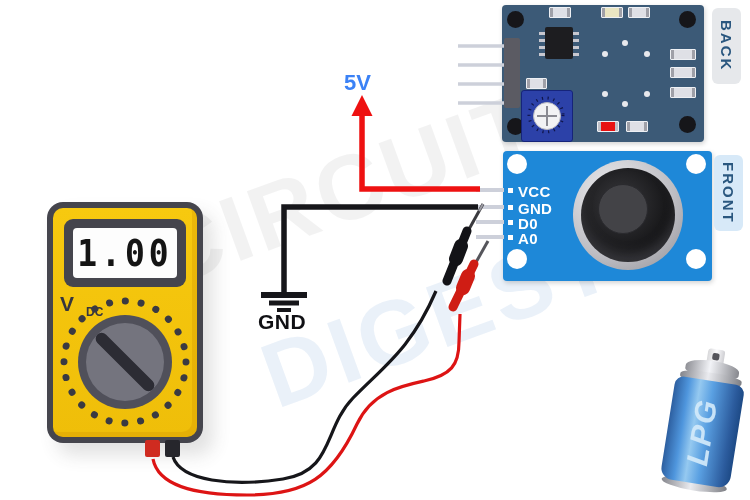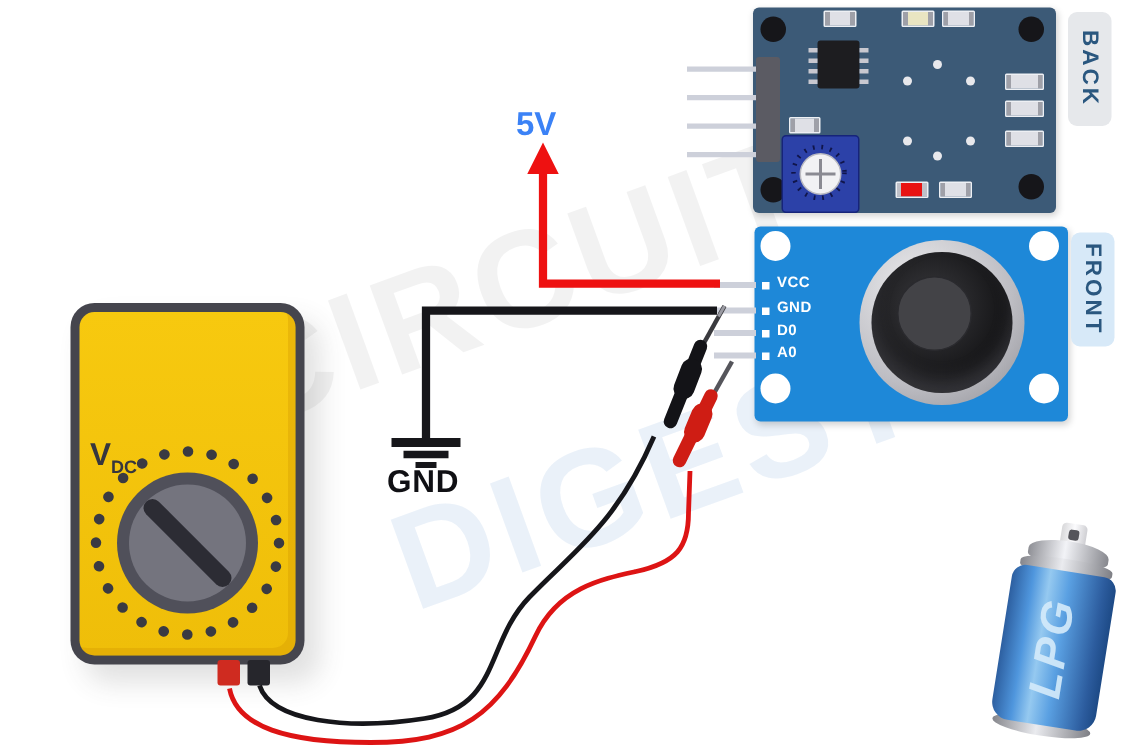--- a/index.html
+++ b/index.html
@@ -16,21 +16,21 @@
   .mm{position:absolute;left:47px;top:202px;width:156px;height:241px;background:#45454d;
       border-radius:16px;z-index:4;box-shadow:10px 12px 18px rgba(70,70,70,0.16);}
   .mm-face{position:absolute;inset:6px;background:linear-gradient(180deg,#f7c90f,#efbe09);
       border-radius:10px;box-shadow:inset -5px -5px 0 rgba(205,145,0,0.30);}
   .mm-bezel{position:absolute;left:11px;top:11px;width:122px;height:68px;background:#45454d;border-radius:9px;}
   .mm-screen{position:absolute;inset:9px;background:#fdfdfd;border-radius:4px;
       display:flex;align-items:center;justify-content:center;}
   .mm-digits{font-family:"DejaVu Sans Mono",monospace;font-weight:bold;font-size:33px;
       color:#141414;letter-spacing:4px;transform:scaleY(1.12);}
   .mm-vdc{position:absolute;left:7px;top:84px;font-weight:bold;font-size:21px;color:#36363e;}
-  .mm-vdc sub{font-size:12px;font-weight:bold;}
+  .mm-vdc sub{font-size:12px;font-weight:bold;margin-left:12px;}
   .mm-dots{position:absolute;left:8px;top:90px;width:140px;height:140px;}
   .mm-dial{position:absolute;left:31px;top:113px;width:94px;height:94px;border-radius:50%;
       background:#50505a;}
   .mm-dial-inner{position:absolute;inset:8px;border-radius:50%;background:#74747e;}
   .mm-pointer{position:absolute;left:50%;top:50%;width:78px;height:12px;margin:-6px 0 0 -39px;
       background:#2c2c34;border-radius:6px;transform:rotate(45deg);}
   .jack{position:absolute;width:15px;height:17px;top:238px;border-radius:2px;}
   .jack-red{left:98px;background:#cf2b20;}
   .jack-black{left:118px;background:#26262c;}
 
@@ -55,21 +55,21 @@
       background:linear-gradient(90deg,#9fa0a8 0 3px,#dfe0e6 3px calc(100% - 3px),#9fa0a8 calc(100% - 3px));}
   .smd-led{background:linear-gradient(90deg,#9fa0a8 0 3px,#e9e5c2 3px calc(100% - 3px),#9fa0a8 calc(100% - 3px));}
   .smd-red{background:linear-gradient(90deg,#bfc0c8 0 3px,#e81212 3px calc(100% - 3px),#bfc0c8 calc(100% - 3px));}
   .via{position:absolute;width:6px;height:6px;border-radius:50%;background:#e8e8ec;}
   .tab{position:absolute;width:29px;height:76px;border-radius:6px;z-index:2;
       display:flex;align-items:center;justify-content:center;}
   .tab span{writing-mode:vertical-rl;font-weight:bold;font-size:15px;letter-spacing:2px;color:#2a577f;}
   .tab-back{left:712px;top:8px;background:#e6e8eb;}
   .tab-front{left:714px;top:155px;background:#d7e9f8;}
   .pad{position:absolute;left:5px;width:5px;height:5px;background:#fff;}
-  .pinlbl{position:absolute;left:15px;color:#fff;font-weight:bold;font-size:10px;letter-spacing:0.3px;}
+  .pinlbl{position:absolute;left:15px;color:#fff;font-weight:bold;font-size:15px;letter-spacing:0.3px;}
   .sensor-ring{position:absolute;left:70px;top:9px;width:110px;height:110px;border-radius:50%;
       background:radial-gradient(circle at 35% 30%,#ececee,#bdbdc3 60%,#8e8e94);}
   .sensor-black{position:absolute;inset:8px;border-radius:50%;
       background:radial-gradient(circle at 42% 38%,#3a3a3e,#151517 62%,#0c0c0e);
       box-shadow:inset 0 -9px 12px rgba(170,170,180,0.22);}
   .sensor-knob{position:absolute;left:17px;top:16px;width:48px;height:48px;border-radius:50%;
       background:#434347;border:1px solid #2a2a2e;}
 
   
   .lbl-5v{position:absolute;left:344px;top:70px;font-size:22px;font-weight:bold;color:#3b82f6;z-index:7;}
@@ -100,20 +100,25 @@
 </head>
 <body>
 
 <div class="stage">
 
   <div class="wm wm1">CIRCUIT</div>
   <div class="wm wm2">DIGEST</div>
 
   <div class="mm">
     <div class="mm-face">
+      <div class="mm-bezel">
+        <div class="mm-screen">
+          <span class="mm-digits">1.00</span>
+        </div>
+      </div>
       <div class="mm-vdc"><span>V</span><sub>DC</sub></div>
     </div>
     <svg class="mm-dots" width="140" height="140">
       <circle cx="70" cy="70" r="61" fill="none" stroke="#3a3a42" stroke-width="7" stroke-linecap="round" stroke-dasharray="0.1 15.86"></circle>
     </svg>
     <div class="mm-dial">
       <div class="mm-dial-inner">
         <div class="mm-pointer"></div>
       </div>
     </div>

